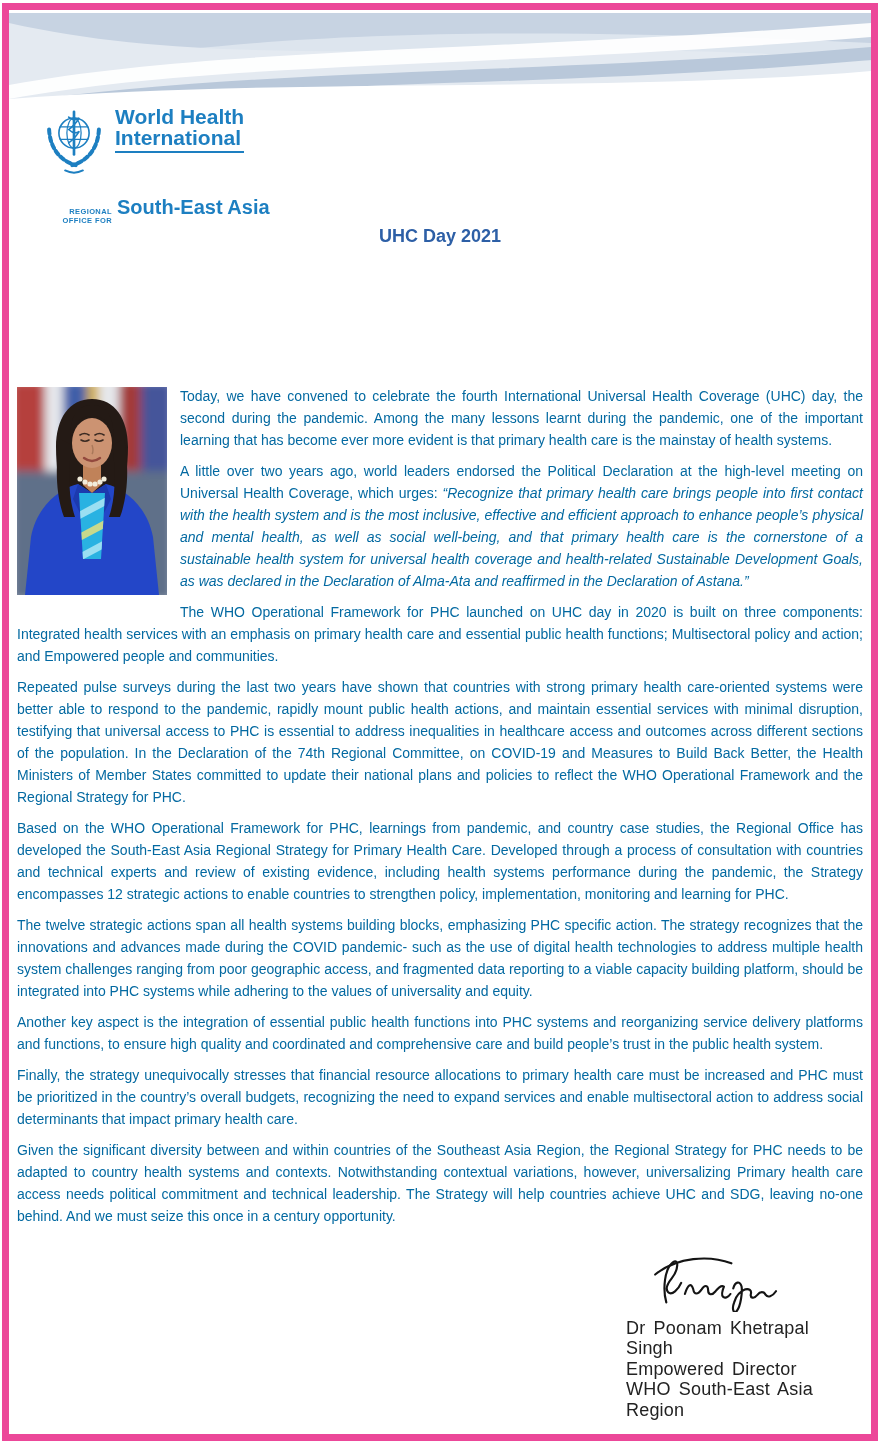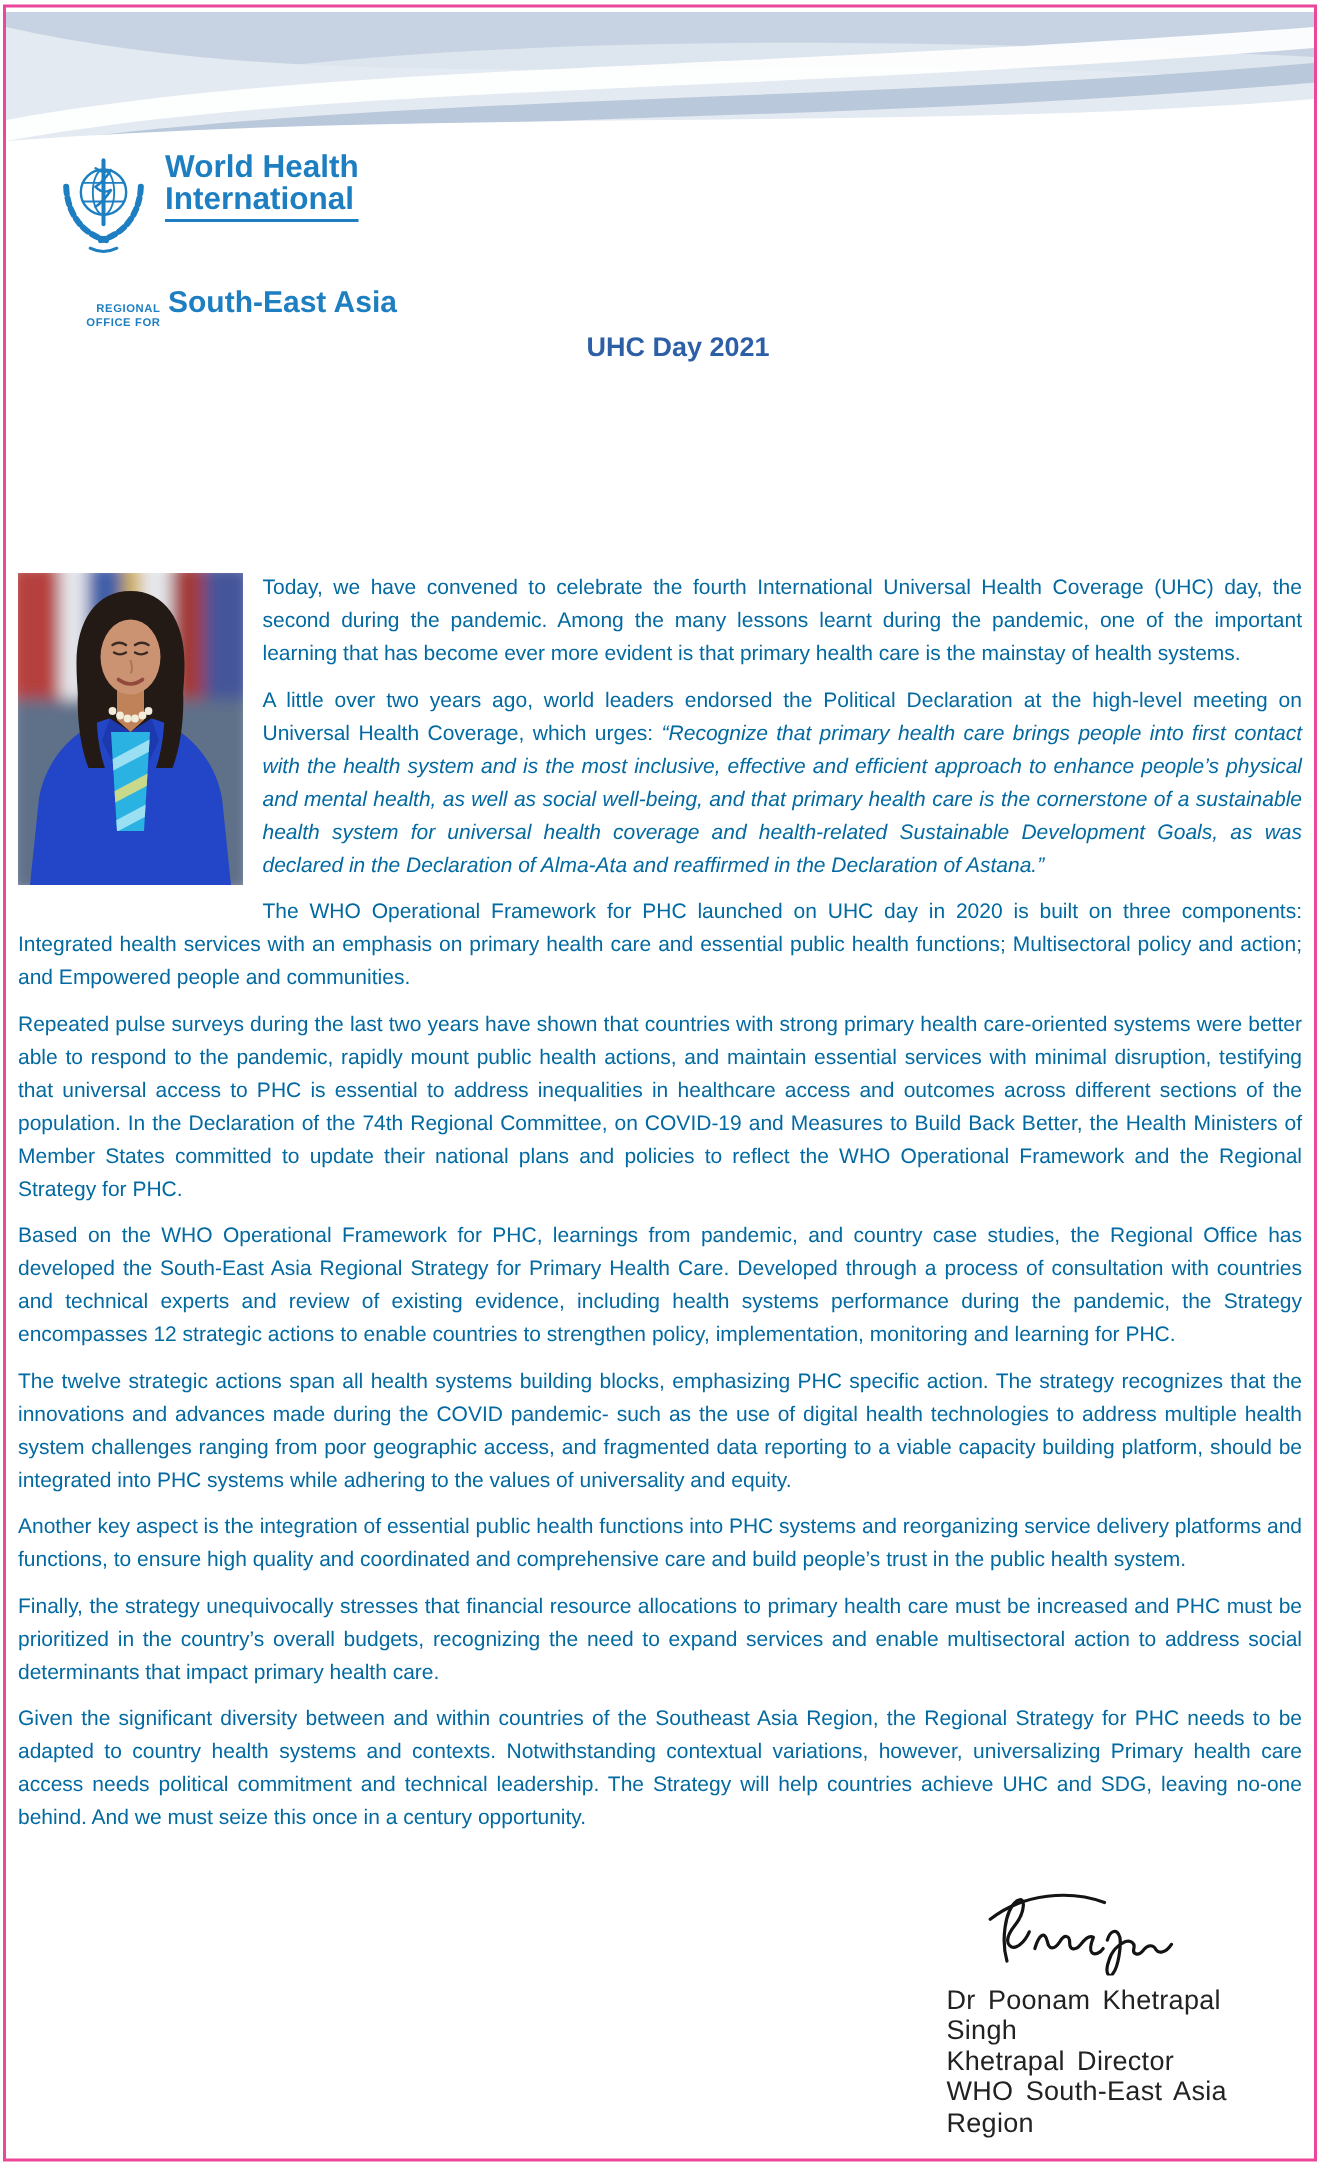--- a/index.html
+++ b/index.html
@@ -1,21 +1,21 @@
 <!DOCTYPE html>
 <html><head>
 <meta charset="utf-8">
 <style>
   html, body { margin: 0; padding: 0; background: #ffffff; }
   body { width: 884px; height: 1450px; font-family: "Liberation Sans", sans-serif; }
   .page {
     position: relative;
     width: 876px; height: 1438px;
     margin: 3px auto 0 2px;
-    border: 2px solid #ec4899;
+    border: 7px solid #ec4899;
     background: #ffffff;
     box-sizing: border-box;
     overflow: hidden;
   }
   
   .wave-band { position: absolute; top: 3px; left: 0; width: 100%; height: 98px; }
   .wave-band svg { display: block; width: 100%; height: 100%; }
 
   
   .logo { position: absolute; top: 96px; left: 33px; }
@@ -26,21 +26,21 @@
     color: #1d7fc1; border-bottom: 2px solid #1d7fc1;
   }
   .logo-bottom { display: flex; align-items: baseline; margin-top: 18px; }
   .logo-office {
     width: 70px; text-align: right; padding-right: 5px;
     font-size: 7.5px; font-weight: bold; letter-spacing: 0.4px; color: #1d7fc1;
   }
   .logo-region { font-size: 20px; font-weight: bold; color: #1d7fc1; }
 
   
-  .title-block { position: absolute; top: 212px; left: 12px; width: 100%; text-align: center; }
+  .title-block { position: absolute; top: 212px; left: 0; width: 100%; text-align: center; }
   .title-line { font-size: 18px; font-weight: bold; color: #2d5fa6; line-height: 28px; }
   .title-group2 { margin-top: 11px; }
 
   
   .letter-body {
     position: absolute; top: 375px; left: 8px; right: 8px;
     font-size: 14px; line-height: 22px; color: #0369a1;
     text-align: justify;
   }
   .letter-body p { margin: 0 0 9px 0; }
@@ -175,18 +175,18 @@
     <svg class="sign-scribble" width="158" height="62" viewBox="0 0 170 66" aria-hidden="true">
       <g stroke="#141414" stroke-width="2.3" fill="none" stroke-linecap="round" stroke-linejoin="round">
         <path d="M12,26 C36,7 70,5 94,14"></path>
         <path d="M24,56 C20,42 22,20 31,13 C38,8 37,21 30,30 C26,35 22,41 26,45 C30,49 37,42 40,35"></path>
         <path d="M44,47 c3,-10 7,-13 9,-5 c1,6 5,6 9,0 c3,-5 7,-5 7,1 c0,5 4,6 8,1 c3,-4 6,-7 9,-5 c-2,5 -3,9 -1,11 c2,2 6,0 8,-3"></path>
         <path d="M96,41 c2,-7 7,-9 9,-2 c1,6 -1,21 -5,26 c-3,4 -6,-1 -3,-9 c2,-7 7,-12 12,-14 c4,-1 7,1 6,5 c-1,4 3,6 7,1 c3,-4 7,-4 9,0 c2,3 7,2 11,-4"></path>
       </g>
     </svg>
     <div class="sign-lines">
       <div>Dr Poonam Khetrapal Singh</div>
-      <div>Khetrapal Director</div>
+      <div>Empowered Director</div>
       <div>WHO South-East Asia Region</div>
     </div>
   </div>
 
 </div>
 
 </body></html>

